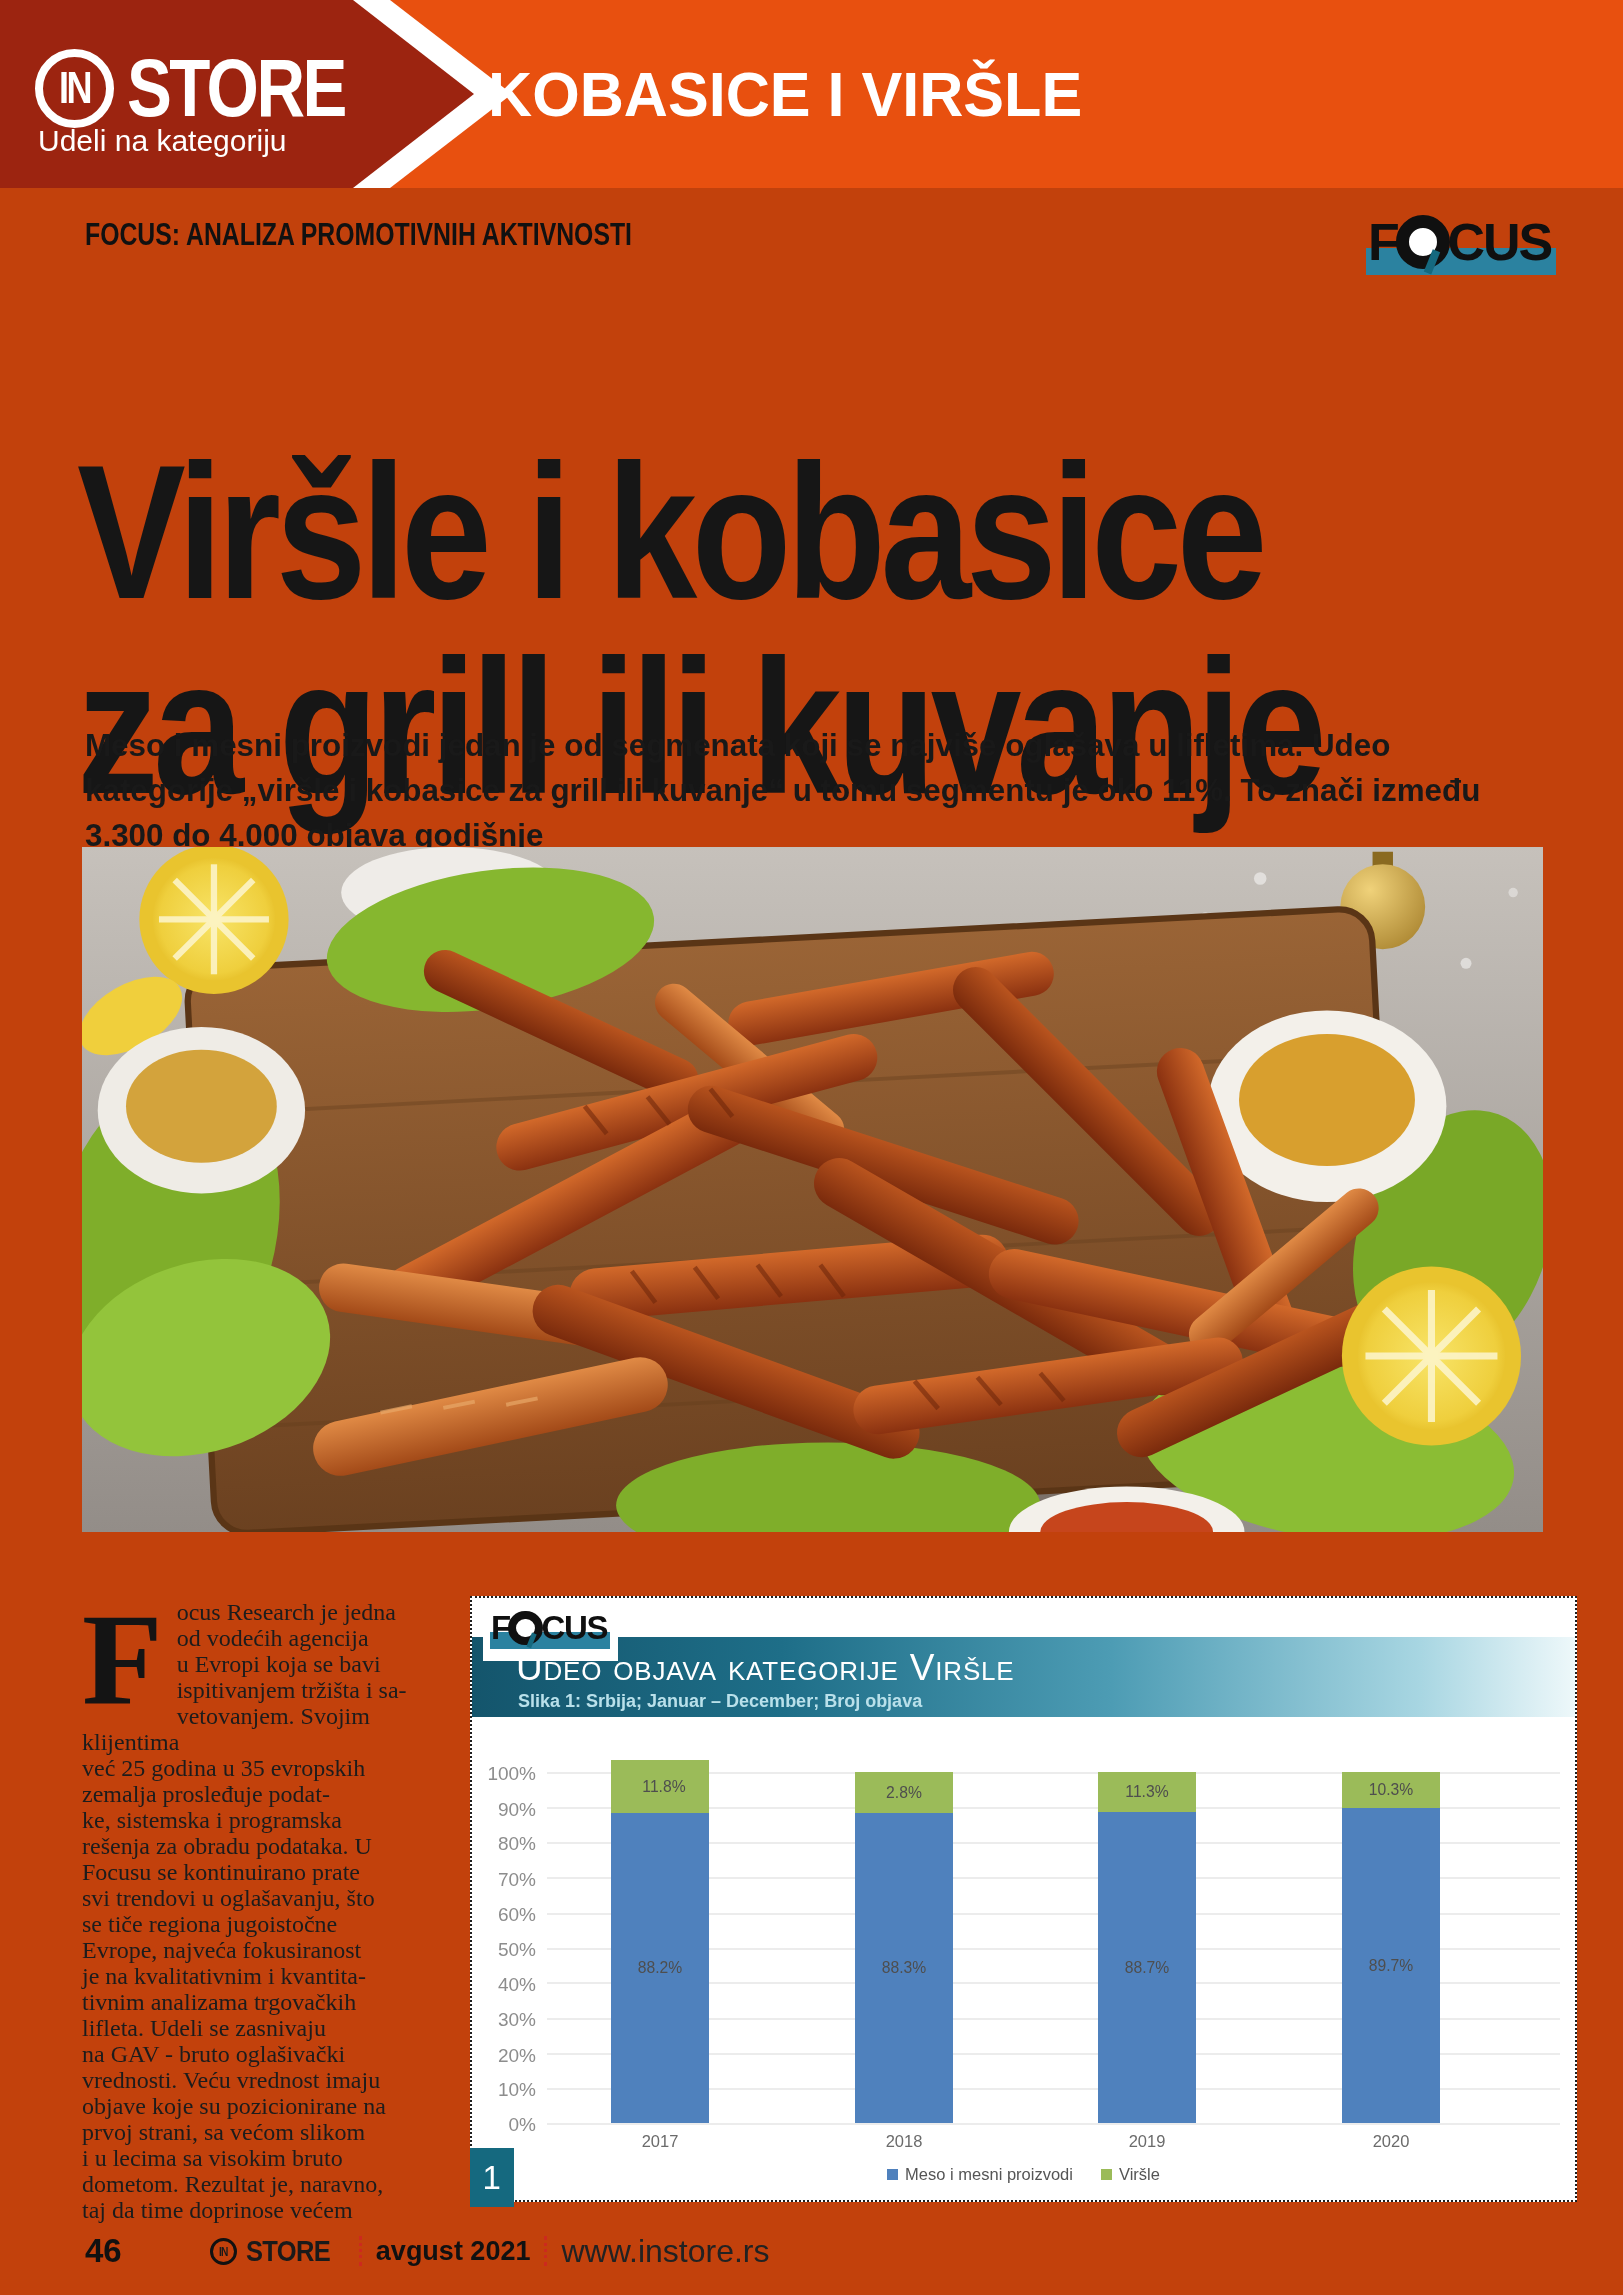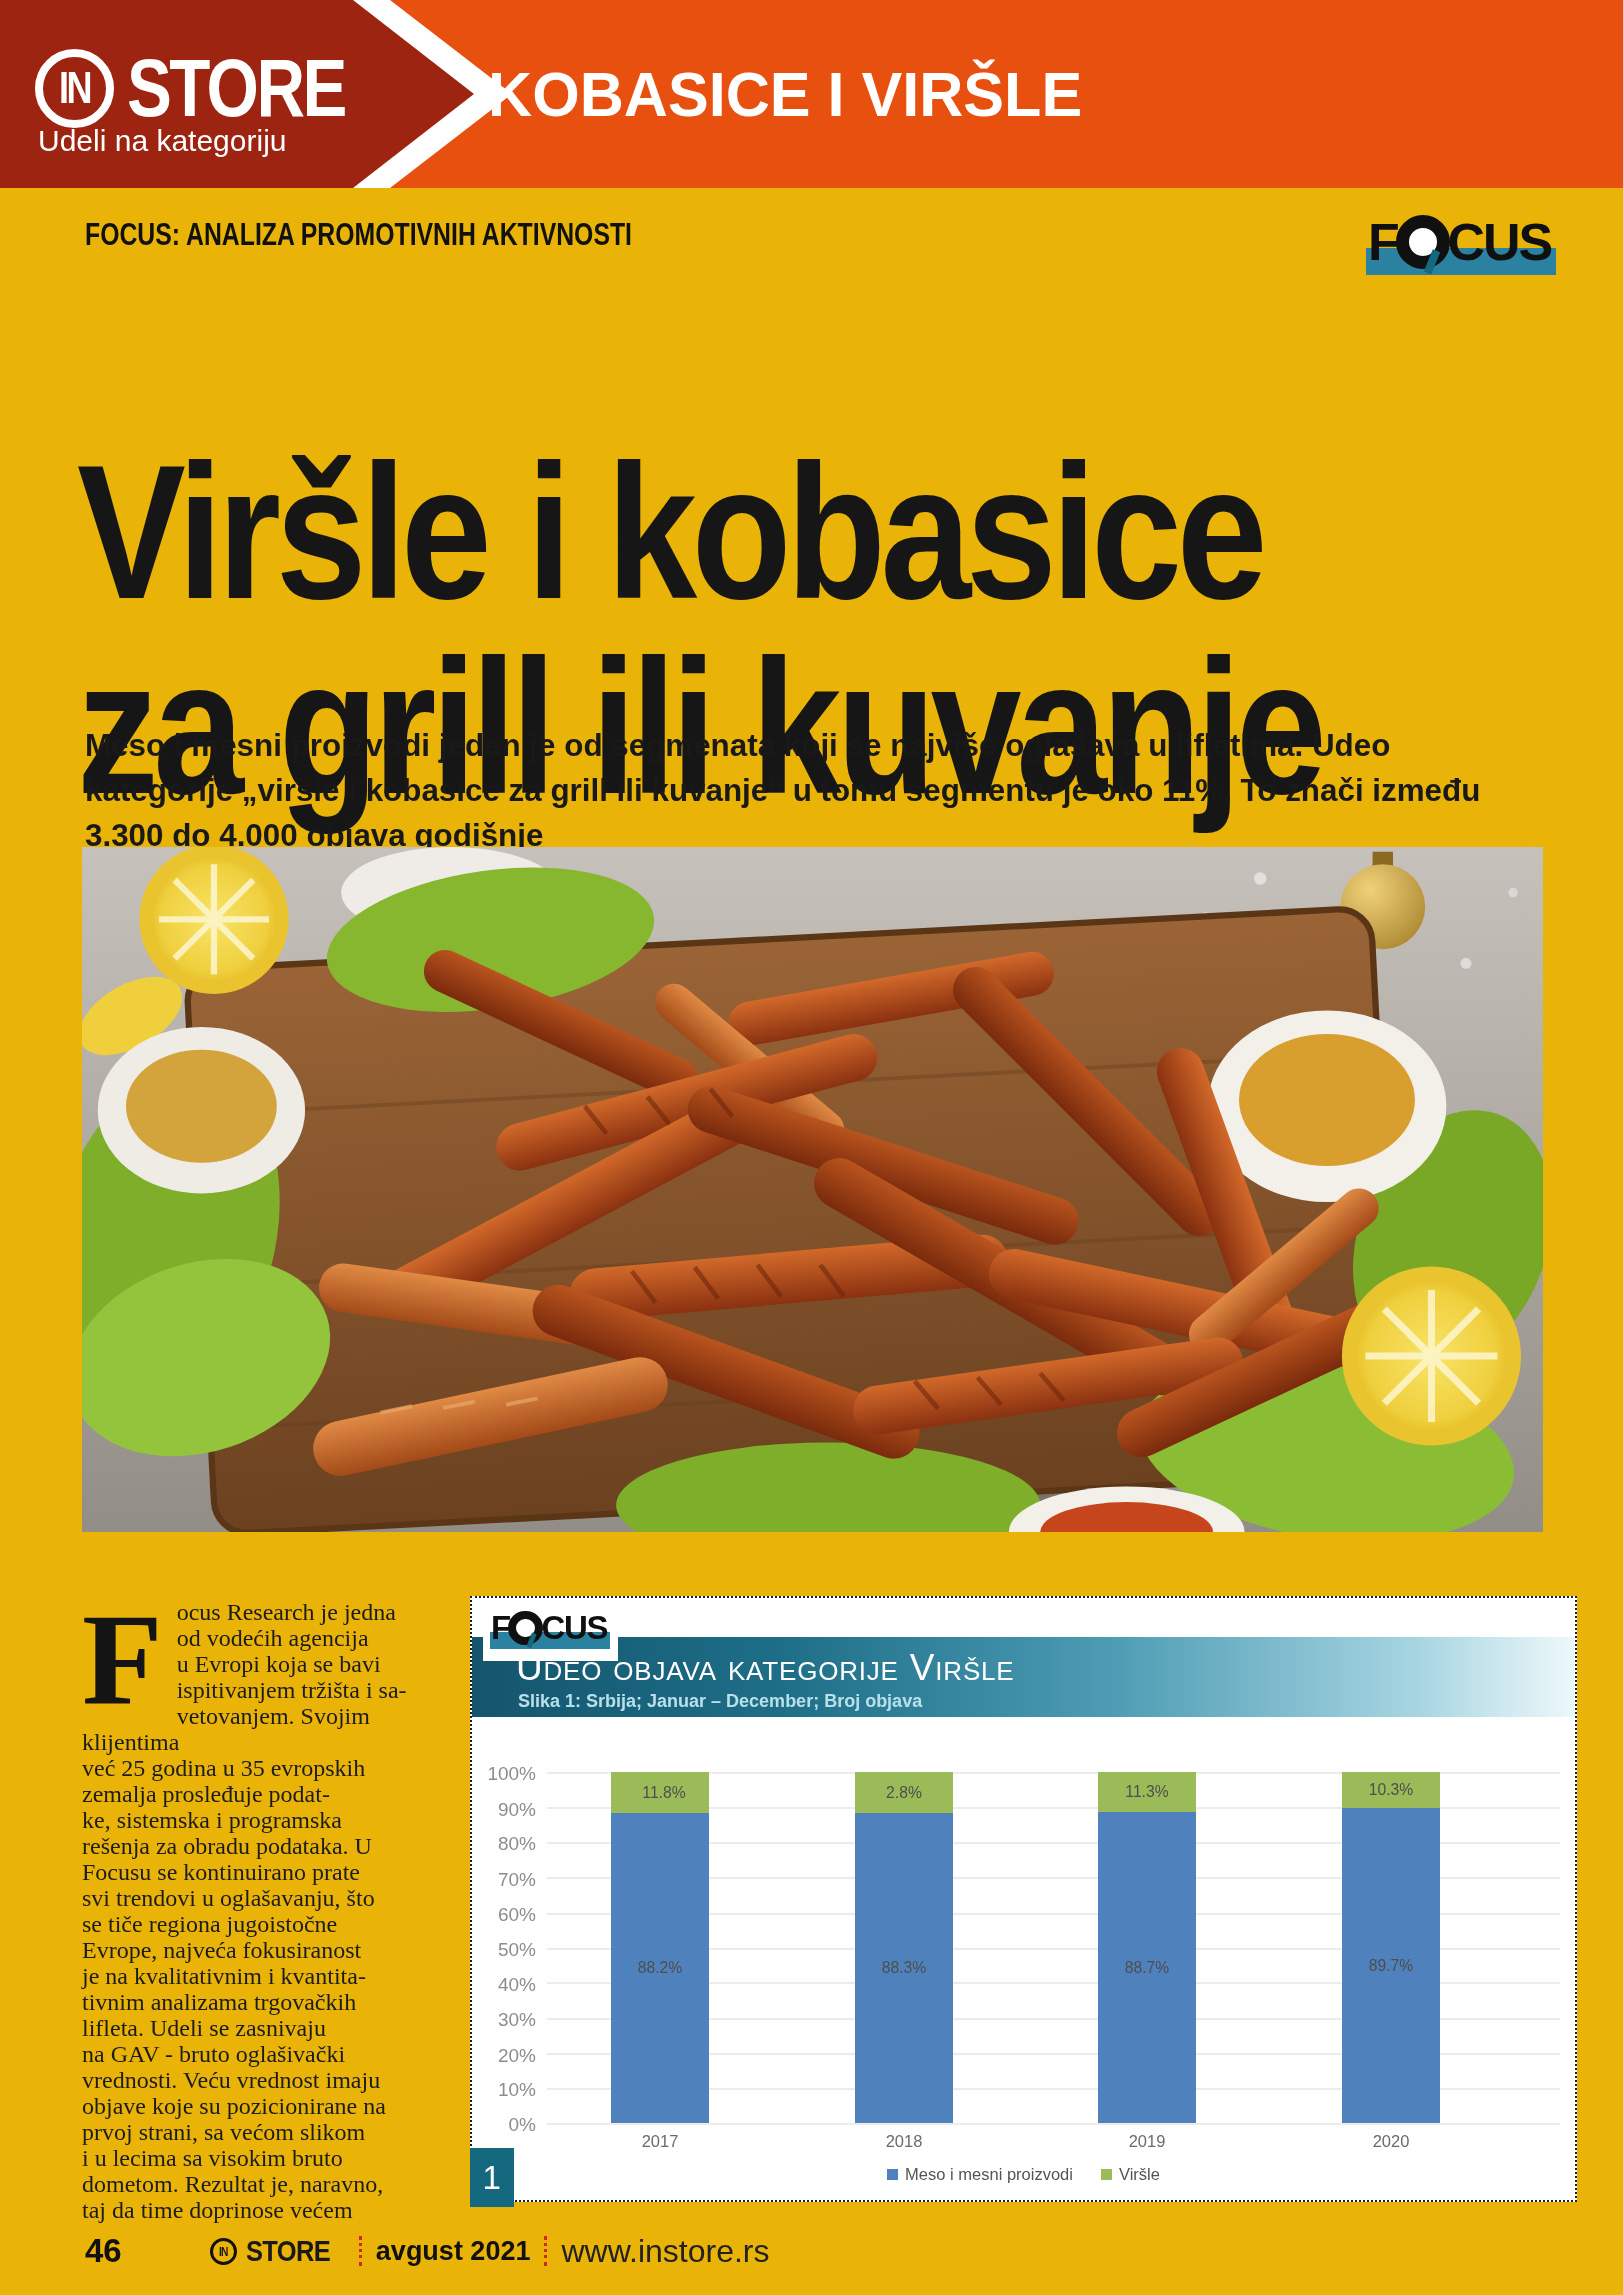--- a/index.html
+++ b/index.html
@@ -1,17 +1,17 @@
 <!DOCTYPE html>
 <html style="font-size:12.6px"><head>
 <meta charset="utf-8">
 <style>
   html,body{margin:0;padding:0;background:#ffffff;}
   body{width:1623px;height:2295px;position:relative;font-family:"Liberation Sans",sans-serif;color:#1a1a1a;overflow:hidden;}
-  .page{position:absolute;inset:0;background:#eab308;}
+  .page{position:absolute;inset:0;background:#c2410c;}
 
   
   .banner{position:absolute;left:0;top:0;width:1623px;height:188px;background:#E8500F;}
   .chev{position:absolute;left:0;top:0;height:188px;}
   .chev-white{width:512px;background:#ffffff;clip-path:polygon(0 0,390px 0,512px 94px,390px 188px,0 188px);}
   .chev-maroon{width:474px;background:#9C2410;clip-path:polygon(0 0,353px 0,474px 94px,353px 188px,0 188px);}
   .brand{position:absolute;left:35px;top:41px;display:flex;align-items:center;gap:12.6px;color:#fff;}
   .brand-circle{width:79px;height:79px;border:8.6px solid #fff;border-radius:50%;display:flex;align-items:center;justify-content:center;box-sizing:border-box;}
   .brand-circle span{font-size:36px;font-weight:900;letter-spacing:-2.4px;transform:scaleY(1.25);}
   .brand-word{font-size:82px;font-weight:900;letter-spacing:-3.1px;transform:scaleX(.82);transform-origin:0 50%;}
@@ -301,21 +301,21 @@
         <div class="gridline" style="top: 70px;"></div>
         <div class="gridline" style="top: 105px;"></div>
         <div class="gridline" style="top: 141px;"></div>
         <div class="gridline" style="top: 176px;"></div>
         <div class="gridline" style="top: 210px;"></div>
         <div class="gridline" style="top: 246px;"></div>
         <div class="gridline" style="top: 281px;"></div>
         <div class="gridline" style="top: 316px;"></div>
         <div class="gridline" style="top: 351px;"></div>
         <div class="bar-stack" style="left: 64px; width: 98px;">
-          <div class="seg" style="background: rgb(155, 187, 89); height: 41px; padding-left: 8px;">
+          <div class="seg" style="background: rgb(155, 187, 89); height: 53px; padding-left: 8px;">
             <div class="seglab">11.8%</div>
           </div>
           <div class="seg" style="background: rgb(79, 129, 189); height: 310px;">
             <div class="seglab">88.2%</div>
           </div>
         </div>
         <div class="xtick" style="left: 64px; width: 98px;">2017</div>
         <div class="bar-stack" style="left: 308px; width: 98px;">
           <div class="seg" style="background: rgb(155, 187, 89); height: 41px;">
             <div class="seglab">2.8%</div>

